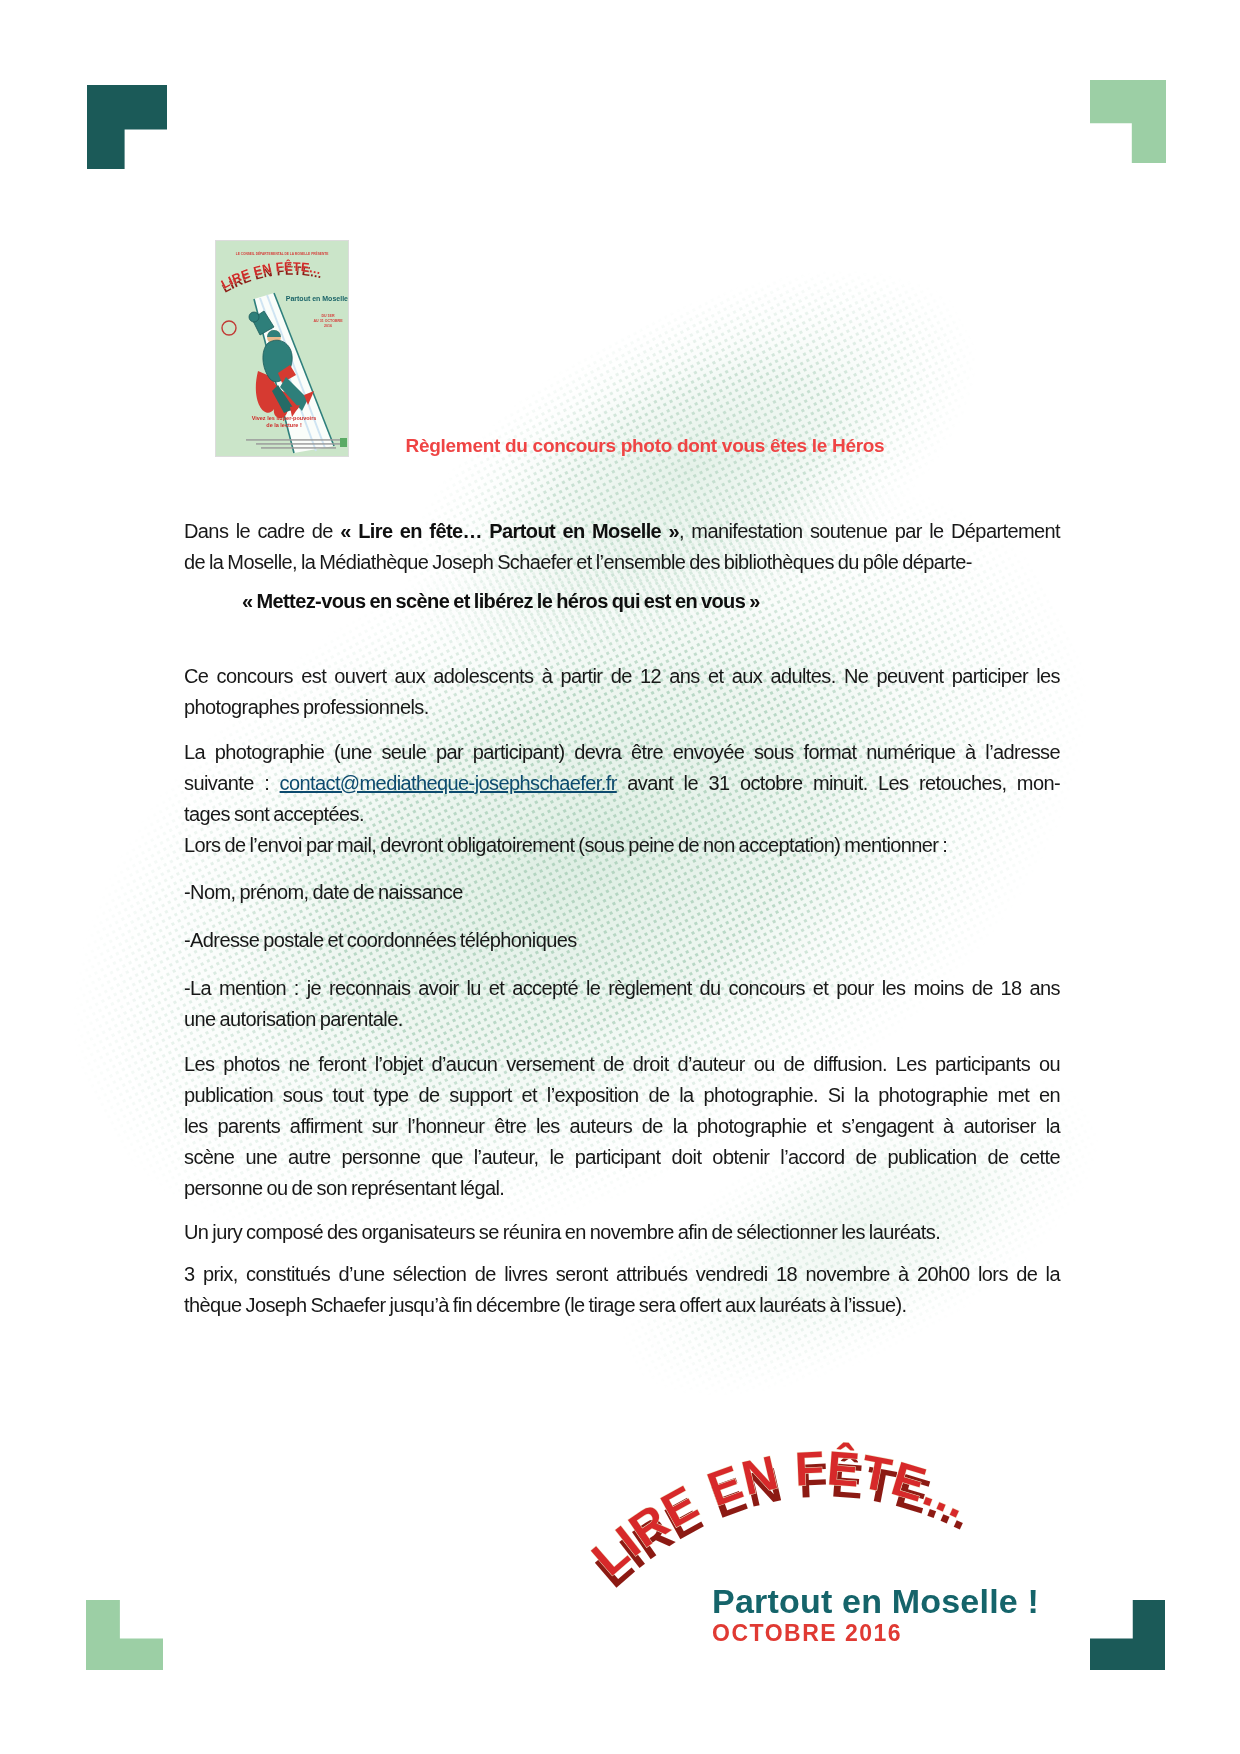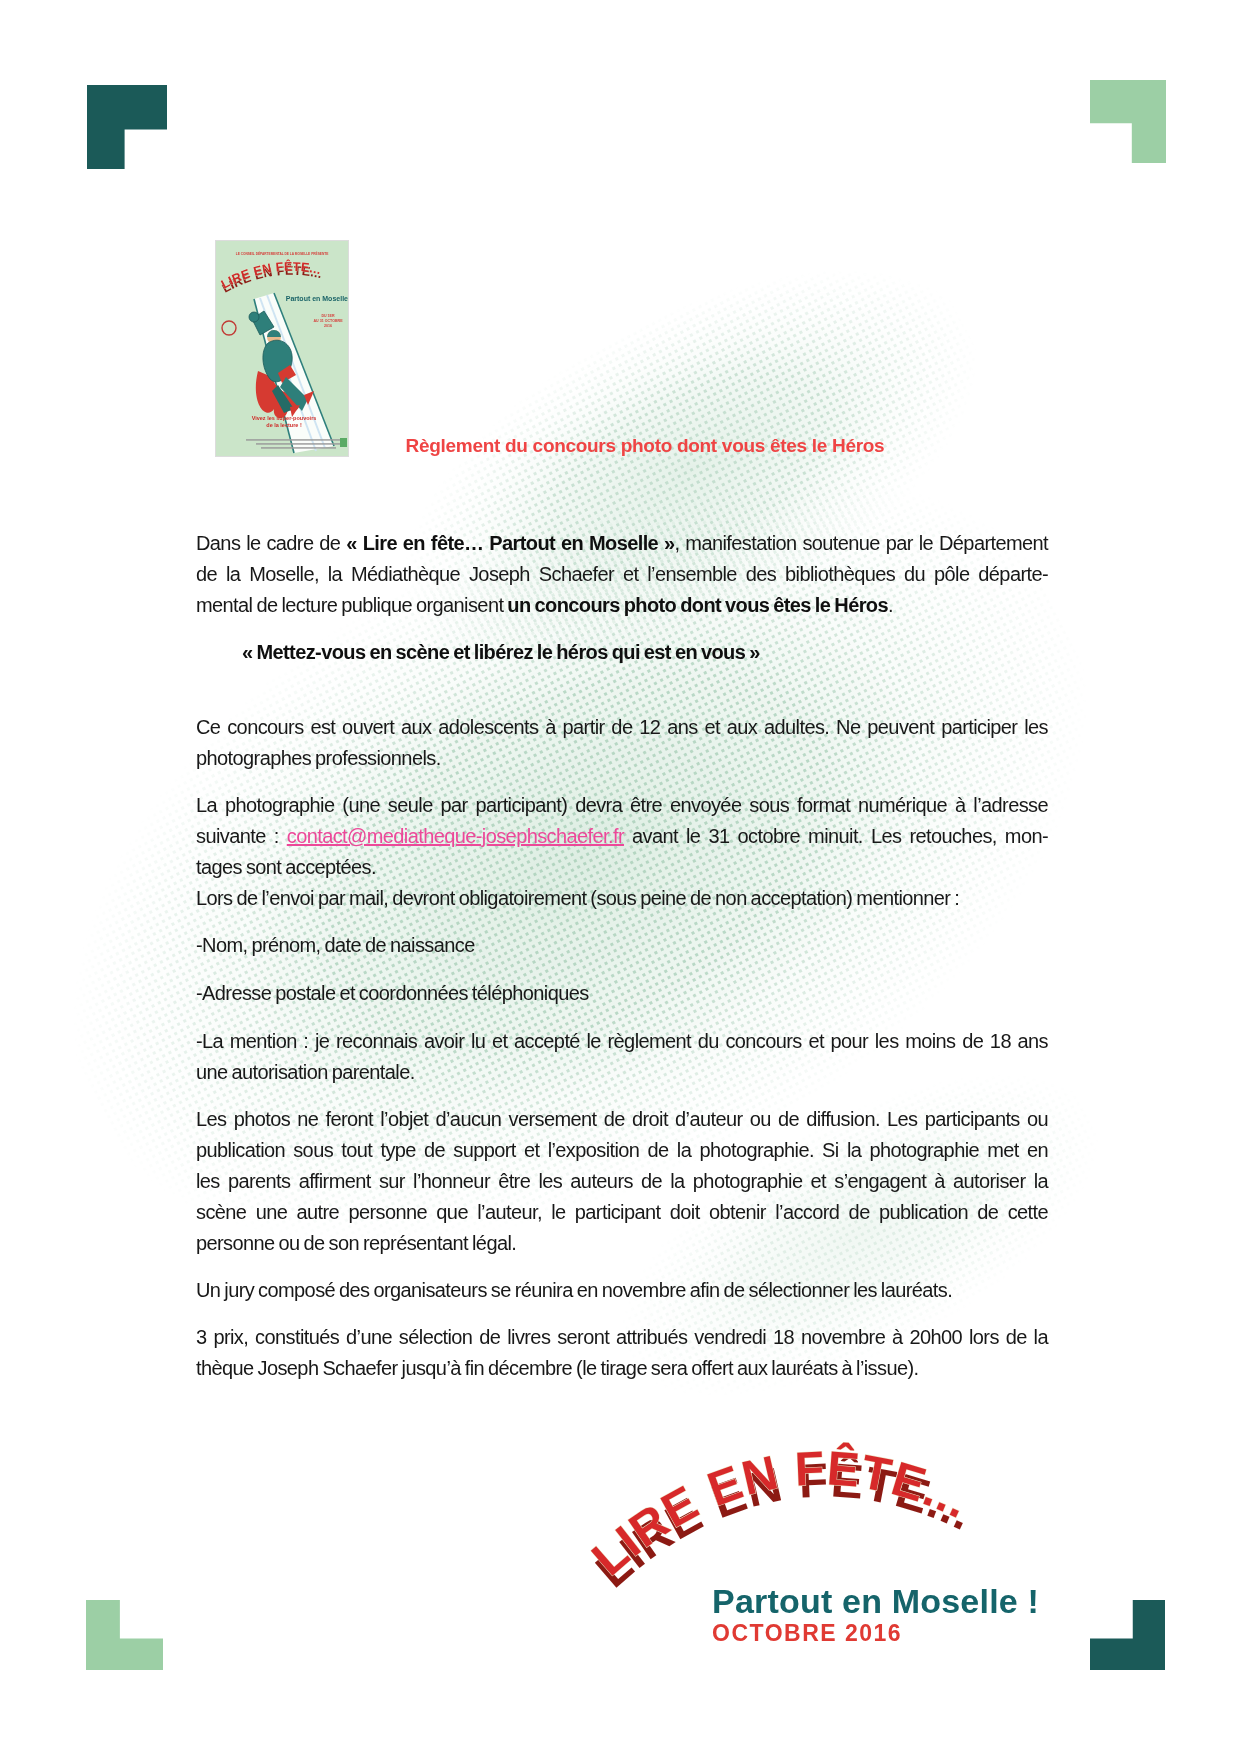--- a/index.html
+++ b/index.html
@@ -30,26 +30,26 @@
   .halftone.b3{left:600px;top:1120px;width:520px;height:230px;opacity:.4;}
 
   .poster{position:absolute;left:215px;top:240px;width:132px;height:215px;z-index:3;
     border:1px solid #dcdcdc;}
 
   .doc-title{position:absolute;left:405px;top:435px;width:480px;z-index:3;
     font-weight:bold;font-size:19px;letter-spacing:-0.3px;text-align:center;color:#ef4444;}
 
   .content{position:absolute;left:180px;top:512px;width:884px;z-index:3;
     font-size:20px;letter-spacing:-0.6px;word-spacing:-1px;line-height:31px;color:#181818;}
-  .para{margin:16px;}
+  .para{margin:4px;}
   .pline{text-align:justify;text-align-last:justify;white-space:normal;}
   .pline.nj,.pline:last-child{text-align-last:left;}
   .quote{margin-left:62px;}
   .quote .pline{text-align:center;text-align-last:left;}
-  .email-link{color:#ec4899;cursor:pointer;}
+  .email-link{color:#0c4a6e;cursor:pointer;}
   strong{font-weight:bold;color:#0f0f0f;}
 
   .footer-arch{position:absolute;left:555px;top:1408px;z-index:3;}
   .footer-sub{position:absolute;left:712px;top:1582px;z-index:3;font-weight:bold;
     font-size:34px;letter-spacing:0.2px;color:#15646A;}
   .footer-date{position:absolute;left:712px;top:1620px;z-index:3;font-weight:bold;
     font-size:23px;letter-spacing:1.5px;color:#E03A33;}
 
   .arch-main{fill:#D7292A;stroke:#EEE6C9;stroke-width:1;paint-order:stroke;
     font-weight:bold;font-family:"Liberation Sans",sans-serif;}
@@ -120,21 +120,20 @@
       <rect x="124" y="197" width="7" height="9" fill="#3F9C4D"></rect>
     </g>
   </svg>
 
   <div class="doc-title">Règlement du concours photo dont vous êtes le Héros</div>
 
   <div class="content">
     <div class="para" style="margin-bottom:8px">
         <div class="pline"><span>Dans le cadre de </span><strong>« Lire en fête… Partout en Moselle »</strong><span>, manifestation soutenue par le Département</span></div>
         <div class="pline"><span>de la Moselle, la Médiathèque Joseph Schaefer et l’ensemble des bibliothèques du pôle départe-</span></div>
-        <div class="pline"><span>mental de lecture publique organisent </span><strong>un concours photo dont vous êtes le Héros</strong><span>.</span></div>
       </div>
     <div class="para quote" style="margin-bottom:44px">
         <div class="pline"><strong>« Mettez-vous en scène et libérez le héros qui est en vous »</strong></div>
       </div>
     <div class="para" style="margin-bottom:14px">
         <div class="pline"><span>Ce concours est ouvert aux adolescents à partir de 12 ans et aux adultes. Ne peuvent participer les</span></div>
         <div class="pline"><span>photographes professionnels.</span></div>
       </div>
     <div class="para" style="margin-bottom:16px">
         <div class="pline"><span>La photographie (une seule par participant) devra être envoyée sous format numérique à l’adresse</span></div>

